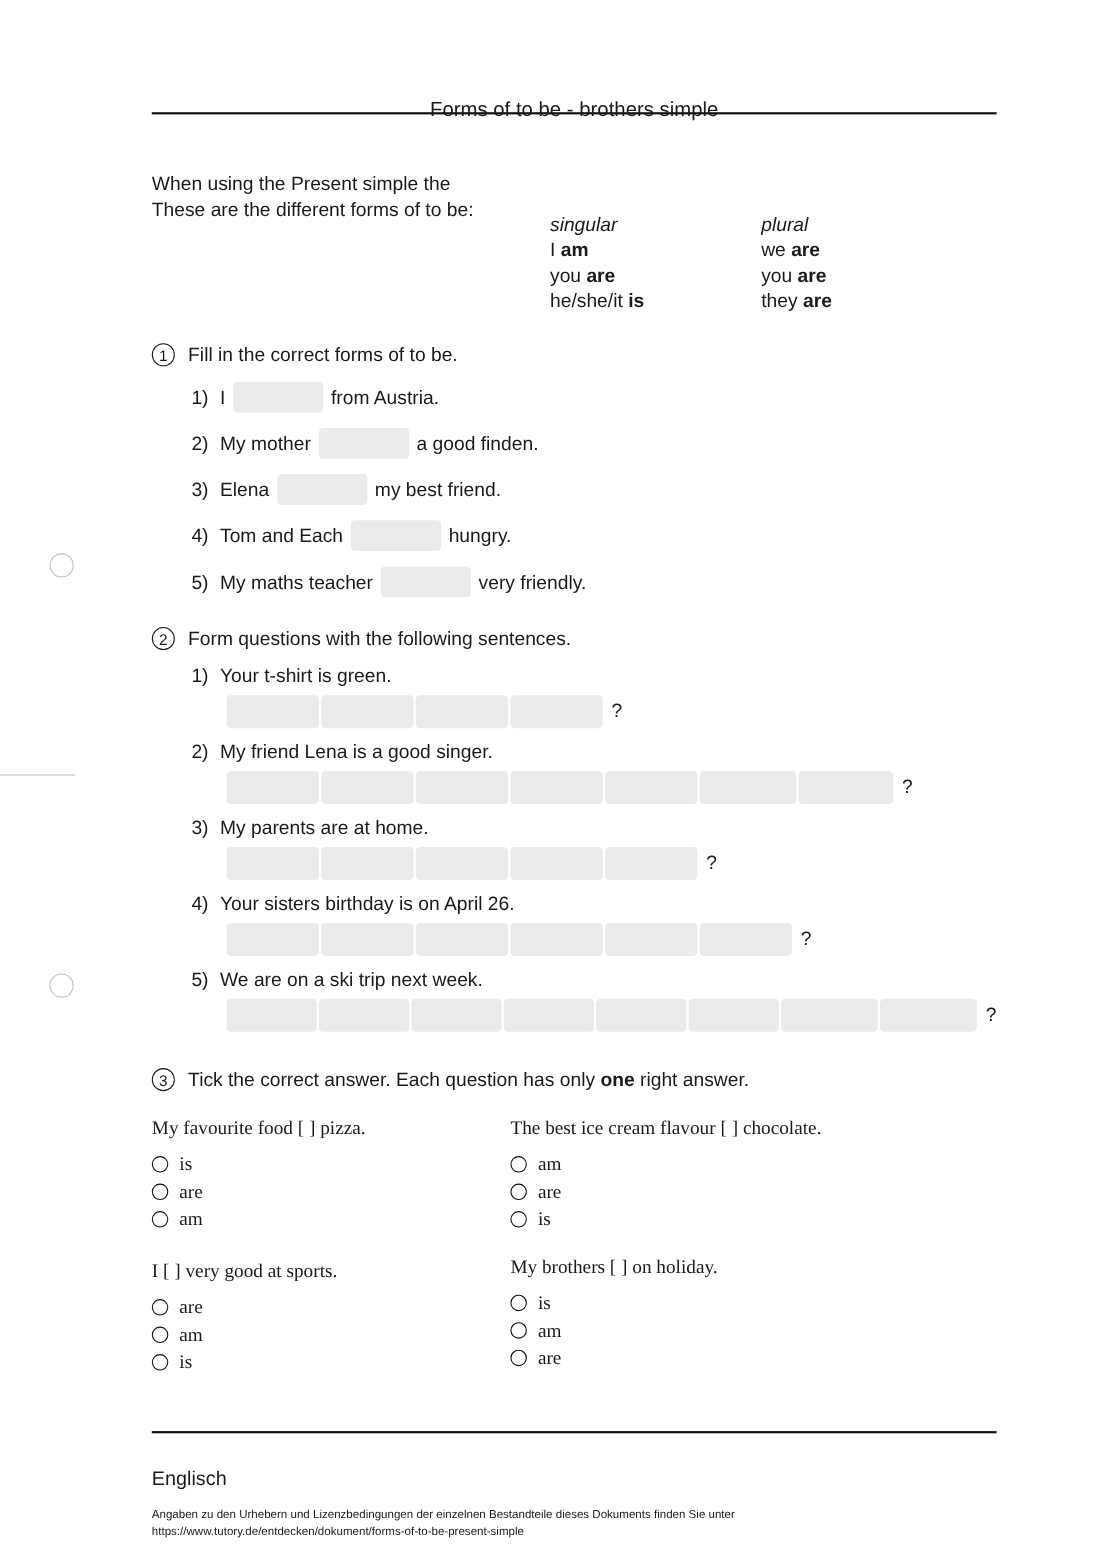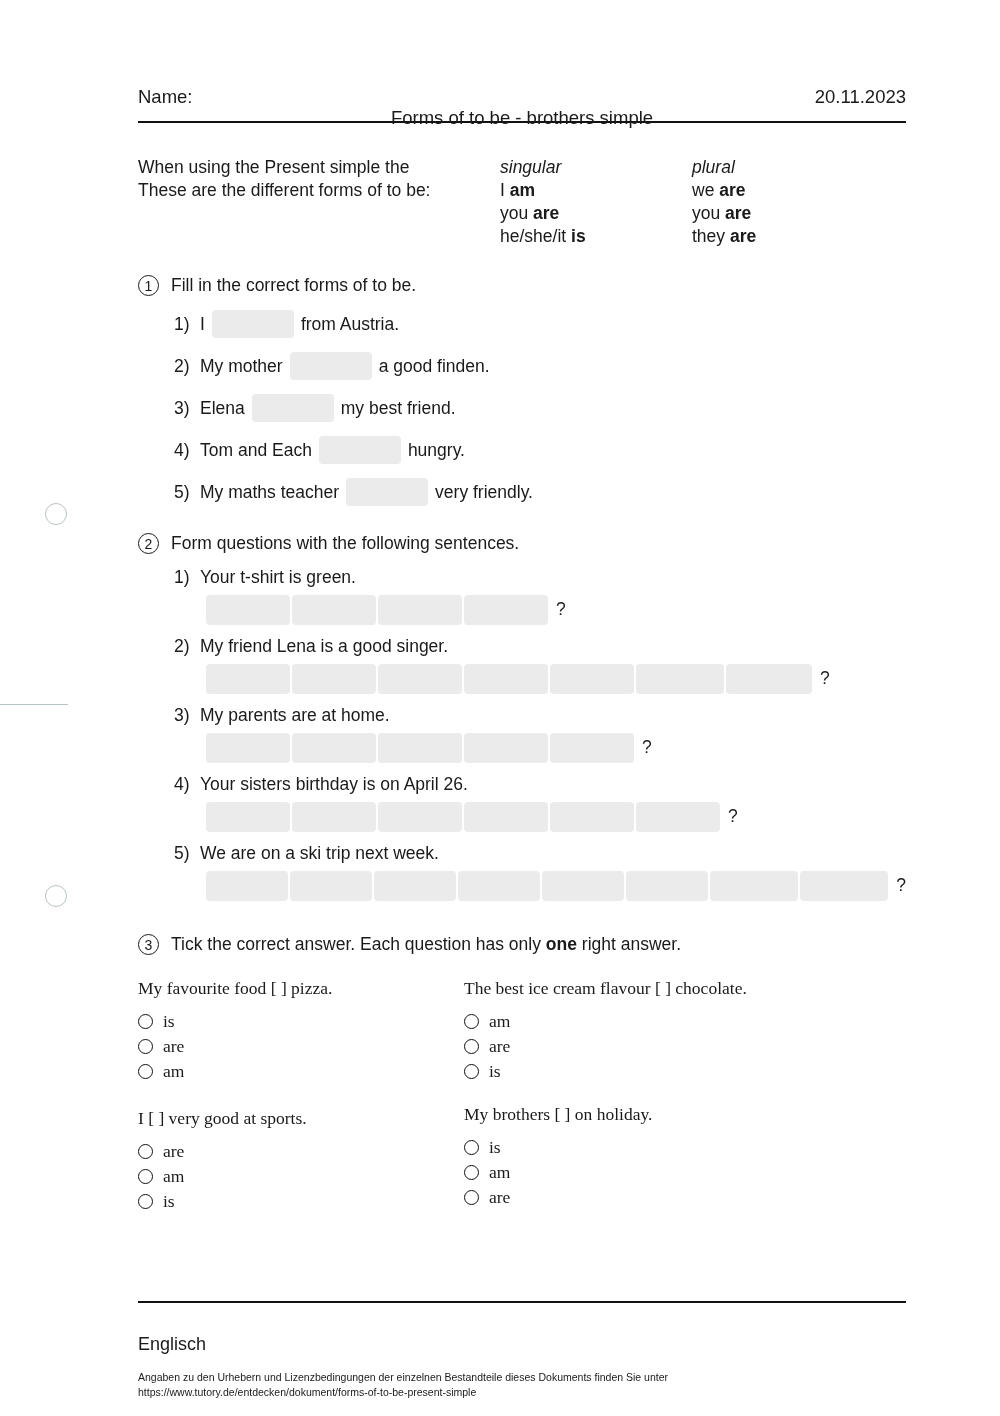--- a/index.html
+++ b/index.html
@@ -76,21 +76,21 @@
 
   
   .intro {
     display: flex;
     margin-top: 22px;
     font-size: 17.5px;
     line-height: 23px;
   }
   .intro-text { width: 352px; padding-right: 10px; }
   .conj-col { width: 192px; }
-  .conj-head { font-style: italic; }
+  .conj-head { font-style: italic; margin-top: 37px; }
   .conj-col div { white-space: nowrap; }
 
   
   .exercise { margin-top: 26px; }
   .ex-head {
     display: flex;
     align-items: flex-start;
     font-size: 17.5px;
     line-height: 22px;
   }
@@ -217,24 +217,20 @@
 </head>
 <body>
 
 <div class="punch-hole top"></div>
 <div class="fold-mark"></div>
 <div class="punch-hole bottom"></div>
 
 <div class="sheet">
 
   <div class="doc-header">
-    <div class="hdr-row">
-      <span class="hdr-name">Name:</span>
-      <span class="hdr-date">20.11.2023</span>
-    </div>
     <div class="hdr-title">Forms of to be - brothers simple</div>
     <div class="hdr-rule"></div>
   </div>
 
   <div class="intro">
     <div class="intro-text">
       <div>When using the Present simple the</div>
       <div>These are the different forms of to be:</div>
     </div>
     <div class="conj-col">

